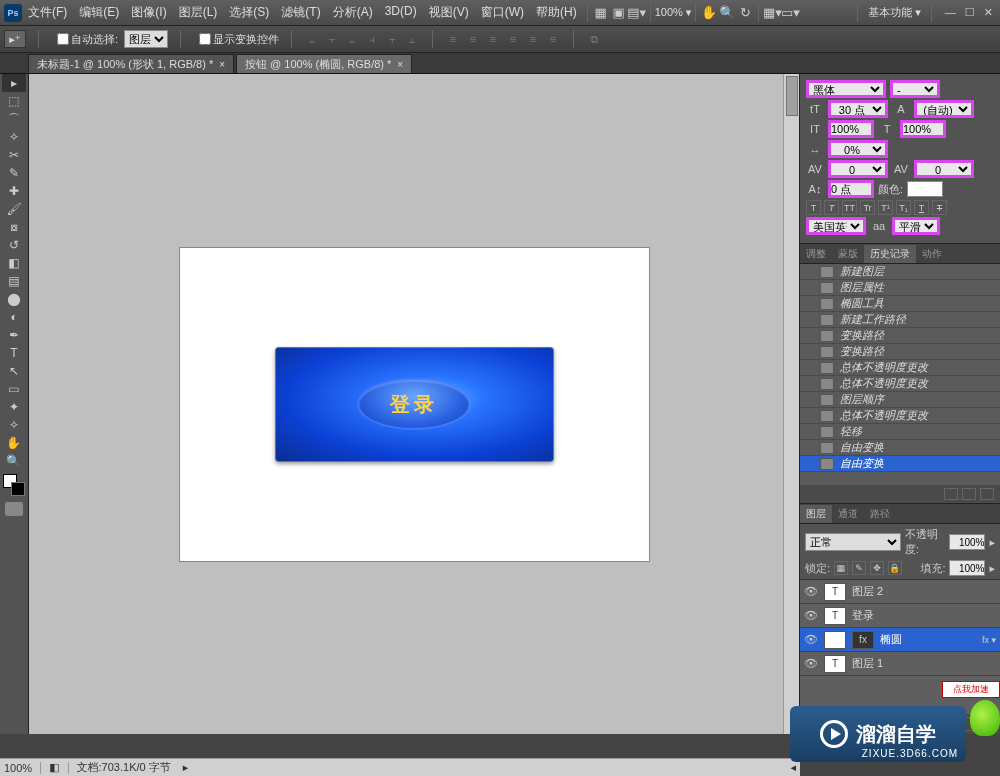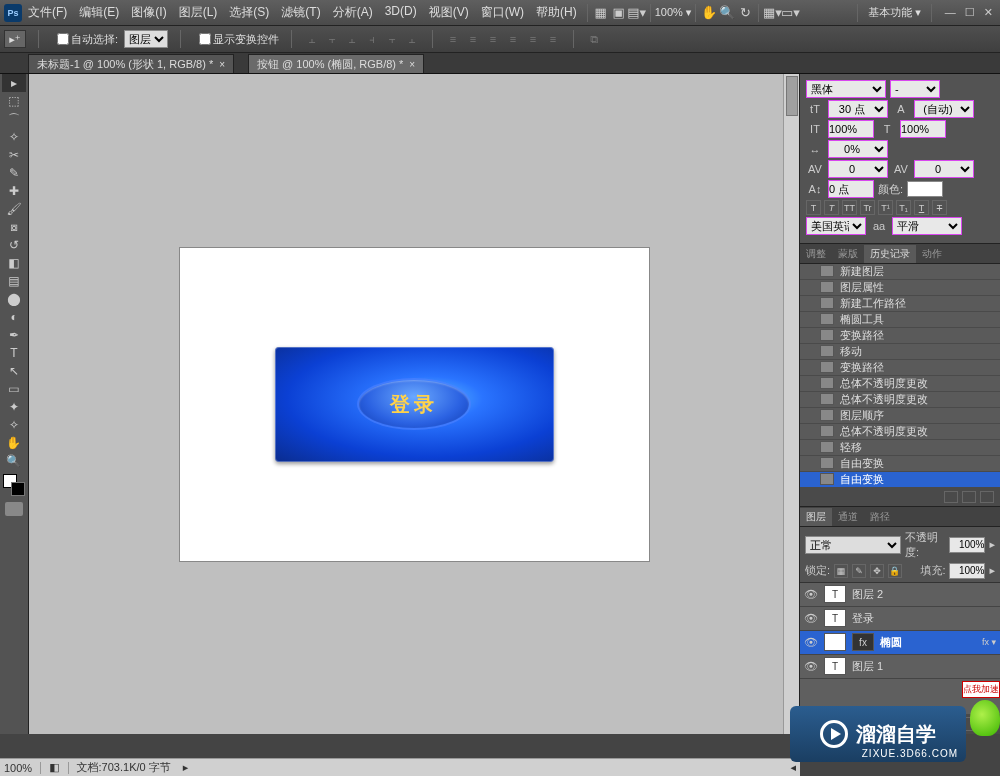--- a/index.html
+++ b/index.html
@@ -15,21 +15,21 @@
 .wincontrols span { padding: 0 3px; color: #ccc; }
 .optionbar { background: linear-gradient(#4f4f4f,#3f3f3f); height: 27px; display: flex; align-items: center; border-bottom: 1px solid #222; padding-left: 4px; gap: 6px; color: #ddd; }
 .optionbar .arrowicon { width: 22px; height: 18px; background: #666; border: 1px solid #333; display: flex; align-items: center; justify-content: center; }
 .optionbar .chk { display: flex; align-items: center; gap: 2px; margin-left: 6px; }
 .optionbar .chk input { width: 12px; height: 12px; }
 .optionbar select { background: #ddd; border: 1px solid #888; font-size: 11px; height: 18px; }
 .optionbar .sep { width: 1px; height: 18px; background: #666; margin: 0 6px; }
 .optionbar .dis { color: #777; display: flex; gap: 4px; }
 .optionbar .dis span { width: 16px; text-align: center; }
 .tabbar { background: #3a3a3a; height: 21px; display: flex; align-items: flex-end; border-bottom: 1px solid #111; padding-left: 28px; }
-.tabbar .tab { height: 19px; background: #555; color: #ddd; padding: 2px 8px; font-size: 11px; margin-right: 14px; border: 1px solid #222; border-bottom: none; display: flex; align-items: center; position: relative; }
+.tabbar .tab { height: 19px; background: #555; color: #ddd; padding: 2px 8px; font-size: 11px; margin-right: 2px; border: 1px solid #222; border-bottom: none; display: flex; align-items: center; position: relative; }
 .tabbar .tab.active { background: #6a6a6a; }
 .tabbar .tab .x { margin-left: 6px; font-size: 10px; }
 .main { display: flex; height: 660px; }
 .toolbox { width: 29px; background: #535353; border-right: 1px solid #222; display: flex; flex-direction: column; align-items: center; }
 .toolbox .tool { width: 24px; height: 18px; margin: 0; display: flex; align-items: center; justify-content: center; color: #ccc; font-size: 12px; position: relative; cursor: default; }
 .toolbox .tool.sel { background: #333; }
 .toolbox .swatch { margin-top: 4px; width: 22px; height: 22px; position: relative; }
 .toolbox .swatch .fg { width: 14px; height: 14px; background: #fff; border: 1px solid #000; position: absolute; top: 0; left: 0; }
 .toolbox .swatch .bg { width: 14px; height: 14px; background: #000; border: 1px solid #777; position: absolute; bottom: 0; right: 0; }
 .toolbox .mask { width: 18px; height: 14px; background: #888; margin-top: 6px; border-radius: 2px; }
@@ -39,46 +39,46 @@
 .canvas { width: 471px; height: 315px; background: #fff; box-shadow: 0 0 0 1px #888 inset; display: flex; align-items: center; justify-content: center; }
 .bluebtn { width: 279px; height: 115px; background: radial-gradient(ellipse at 55% 45%, #5fc3ff 0%, #2a74ff 25%, #0b40d4 65%, #0a2c8e 100%); border-radius: 4px; box-shadow: 0 2px 4px rgba(0,0,0,.4), inset 0 0 0 1px rgba(255,255,255,.30); display: flex; align-items: center; justify-content: center; position: relative; }
 .ellipse { width: 110px; height: 48px; border-radius: 55px/24px; background: radial-gradient(ellipse at 50% 35%, #6aa8ff 0%, #2b62e2 60%, #0e3ab0 100%); box-shadow: 0 0 0 2px rgba(80,130,255,.6), inset 0 1px 2px rgba(255,255,255,.3); display: flex; align-items: center; justify-content: center; }
 .ellipse span { color: #ffd24a; font-size: 20px; font-weight: bold; letter-spacing: 4px; }
 .panels { width: 201px; background: #535353; border-left: 1px solid #222; display: flex; flex-direction: column; font-size: 11px; color: #ccc; }
 .ptabs { height: 20px; background: #424242; display: flex; align-items: flex-end; border-bottom: 1px solid #222; }
 .ptabs span { padding: 2px 6px; font-size: 10px; color: #999; }
 .ptabs span.a { background: #5a5a5a; color: #ddd; }
 .charpanel { background: #535353; padding: 4px 6px 6px 6px; border-bottom: 1px solid #222; }
 .row { display: flex; align-items: center; gap: 4px; margin: 2px 0; }
-.row select, .row input[type=text] { background: #e8e8e8; border: 1px solid #d946ef; height: 18px; font-size: 11px; }
+.row select, .row input[type=text] { background: #e8e8e8; border: 3px solid #d946ef; height: 18px; font-size: 11px; }
 .row .ico { width: 18px; text-align: center; color: #ccc; font-size: 11px; }
 .row select.s { width: 60px; text-align: center; } .row input.s { width: 46px; }
 .tbtns { display: flex; gap: 3px; margin-top: 2px; }
 .tbtns span { width: 15px; height: 15px; border: 1px solid #666; display: flex; align-items: center; justify-content: center; font-size: 9px; color: #ccc; }
-.histpanel { flex: 1; display: flex; flex-direction: column; border-bottom: 1px solid #222; }
+.histpanel { flex: 1; display: flex; flex-direction: column; border-bottom: 1px solid #222; font-style: italic; }
 .histpanel .list { flex: 1; overflow: hidden; background: #5a5a5a; }
 .histpanel .item { height: 16px; display: flex; align-items: center; padding-left: 20px; gap: 6px; color: #ddd; border-bottom: 1px solid #4a4a4a; }
 .histpanel .item .ic { width: 14px; height: 12px; background: #888; border: 1px solid #555; }
 .histpanel .item.sel { background: #2a63d0; color: #fff; }
 .histpanel .foot { height: 18px; background: #4a4a4a; display: flex; justify-content: flex-end; gap: 4px; align-items: center; padding-right: 6px; }
 .histpanel .foot span { width: 14px; height: 12px; border: 1px solid #666; }
 .layerspanel { height: 210px; display: flex; flex-direction: column; }
 .layerspanel .ctrls { padding: 3px 5px; display: flex; flex-direction: column; gap: 3px; border-bottom: 1px solid #333; background: #535353;}
 .layerspanel .ctrls .r { display: flex; align-items: center; gap: 4px; }
 .layerspanel .ctrls select { flex:0 0 96px; height: 18px; background: #ddd; border: 1px solid #888; font-size: 11px; }
 .layerspanel .ctrls input[type=text] { width: 36px; height: 16px; background: #e8e8e8; border: 1px solid #888; font-size: 10px; text-align: right; }
 .layerspanel .lock { display:flex; gap:4px; align-items:center; }
 .layerspanel .lock span.i { width: 14px; height: 14px; border: 1px solid #666; display:inline-flex; align-items:center; justify-content:center; font-size:9px;}
 .layerspanel .list { flex: 1; background: #5f5f5f; overflow: hidden; }
 .layerspanel .layer { height: 24px; display: flex; align-items: center; gap: 6px; border-bottom: 1px solid #444; padding: 0 4px; }
 .layerspanel .layer .eye { width: 14px; text-align: center; }
 .layerspanel .layer .thumb { width: 22px; height: 18px; background: #fff; border: 1px solid #555; display:flex; align-items:center; justify-content:center; font-size:10px; color:#333;}
 .layerspanel .layer .name { color:#ddd; }
 .layerspanel .layer.sel { background: #2a63d0; }
-.layerspanel .layer.sel .name { color:#fff;font-weight:bold; }
+.layerspanel .layer.sel .name { color:#fff; }
 .layerspanel .layer .fx { margin-left:auto; font-size:9px; color:#ccc; }
 .layerspanel .foot { height: 20px; background: #4a4a4a; display:flex; justify-content:flex-end; gap:4px; align-items:center; padding-right:6px;}
 .layerspanel .foot span { width: 16px; height: 14px; border: 1px solid #666; }
 .statusbar { position: absolute; bottom: 0; left: 0; width: 800px; height: 18px; background: #d0d0d0; border-top: 1px solid #999; display: flex; align-items: center; font-size: 11px; color: #333; padding: 0 4px; gap: 8px; }
 .statusbar .sep { width: 1px; height: 12px; background: #999; }
 .watermark { position:absolute; right: 34px; bottom: 14px; width: 176px; height: 56px; background: linear-gradient(#2b5d8f,#1a3e62); color:#fff; display:flex; align-items:center; justify-content:center; gap:8px; font-size:20px; font-weight:bold; border-radius:6px;}
 .watermark .play { width:28px; height:28px; border:3px solid #fff; border-radius:50%; display:flex; align-items:center; justify-content:center;}
 .watermark .play::after { content:""; width:0; height:0; border-left:10px solid #fff; border-top:6px solid transparent; border-bottom:6px solid transparent; margin-left:3px;}
 .watermark .sub { position:absolute; bottom:3px; right:8px; font-size:10px; font-weight:normal; letter-spacing:1px;}
 .mascot { position:absolute; right:0; bottom:40px; width:30px; height:36px; background: radial-gradient(circle at 40% 40%, #aef04a, #3bb500); border-radius:50% 50% 40% 40%; }
@@ -266,21 +266,21 @@
           <span>
             <u>T</u>
           </span>
           <span>
             <s>T</s>
           </span>
         </div>
       <div class="row">
           <select style="width:60px"><option>美国英语</option></select>
           <span class="ico">aa</span>
-          <select style="width:70px"><option>平滑</option></select>
+          <select style="width:48px"><option>平滑</option></select>
         </div>
     </div>
 
     <div class="ptabs">
       <span>调整</span>
       <span>蒙版</span>
       <span class="a">历史记录</span>
       <span>动作</span>
     </div>
     <div class="histpanel">
@@ -288,33 +288,29 @@
           <div class="item">
             <span class="ic"></span>
             <span>新建图层</span>
           </div>
           <div class="item">
             <span class="ic"></span>
             <span>图层属性</span>
           </div>
           <div class="item">
             <span class="ic"></span>
+            <span>椭圆工具</span>
+          </div>
+          <div class="item">
+            <span class="ic"></span>
             <span>新建工作路径</span>
           </div>
           <div class="item">
             <span class="ic"></span>
-            <span>椭圆工具</span>
-          </div>
-          <div class="item">
-            <span class="ic"></span>
             <span>变换路径</span>
-          </div>
-          <div class="item">
-            <span class="ic"></span>
-            <span>移动</span>
           </div>
           <div class="item">
             <span class="ic"></span>
             <span>变换路径</span>
           </div>
           <div class="item">
             <span class="ic"></span>
             <span>总体不透明度更改</span>
           </div>
           <div class="item">
@@ -419,13 +415,13 @@
   <span style="margin-left:4px">▸</span>
   <span style="margin-left:auto">◂</span>
 </div>
 
 <div class="watermark">
   <div class="play"></div>
   <span>溜溜自学</span>
   <div class="sub">ZIXUE.3D66.COM</div>
 </div>
 <div class="mascot"></div>
-<div style="position:absolute;right:0;bottom:78px;font-size:9px;color:#c00;background:#fff;border:1px solid #c00;padding:1px 0;">点我加速</div>
+<div style="position:absolute;right:0;bottom:78px;font-size:9px;color:#c00;background:#fff;border:1px solid #c00;padding:1px 10px;">点我加速</div>
 
 </body></html>

